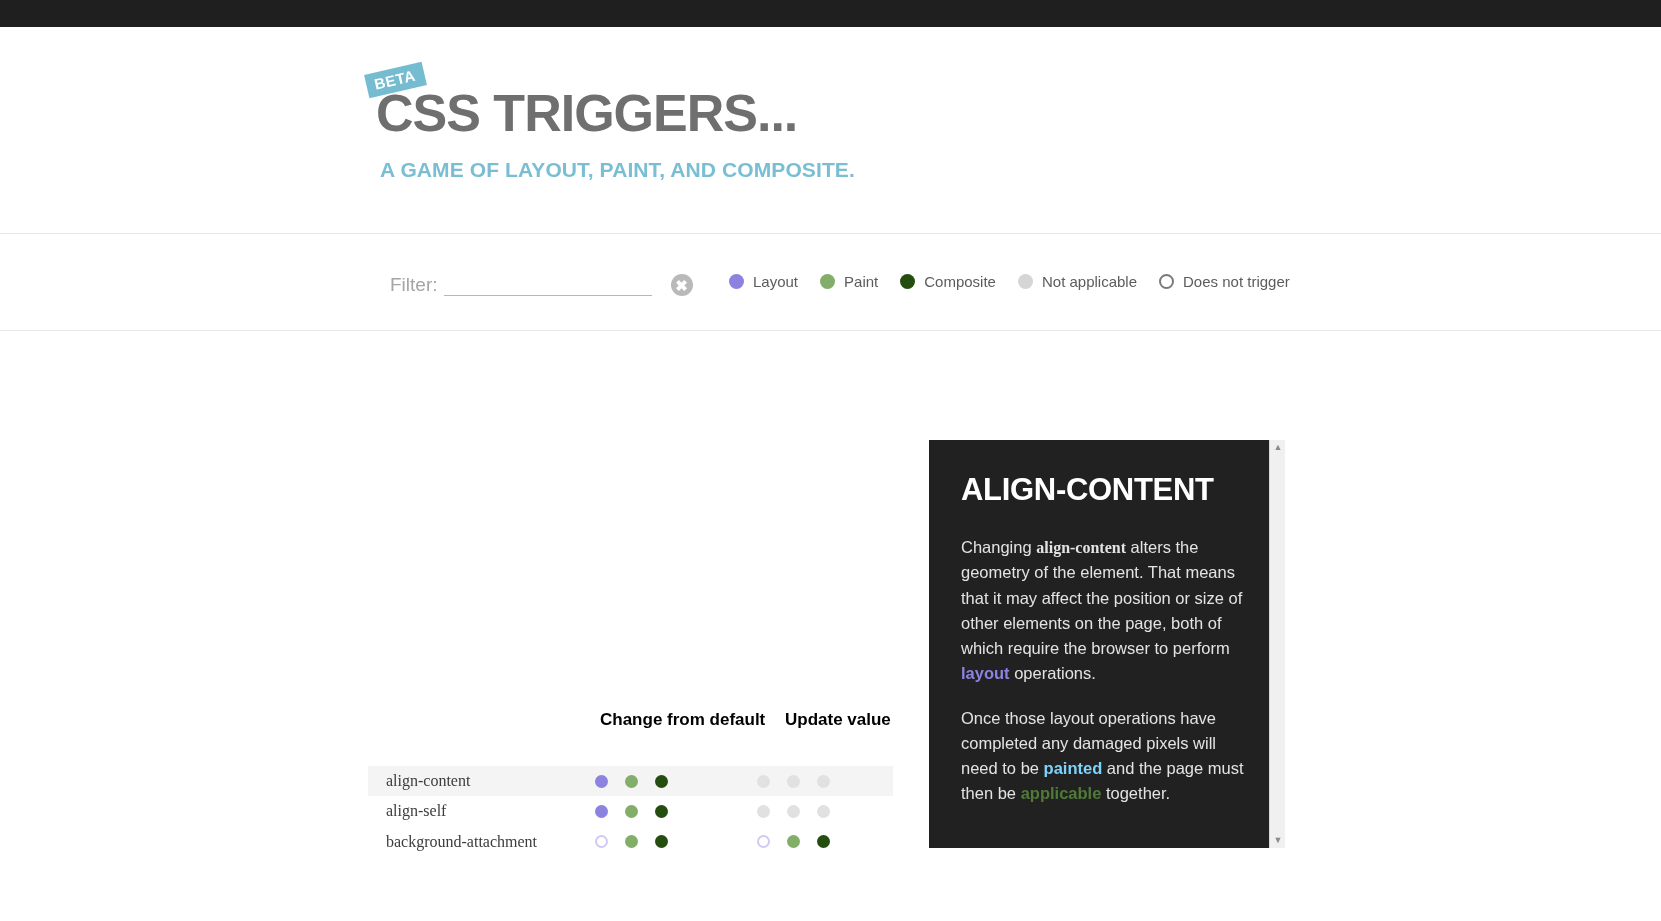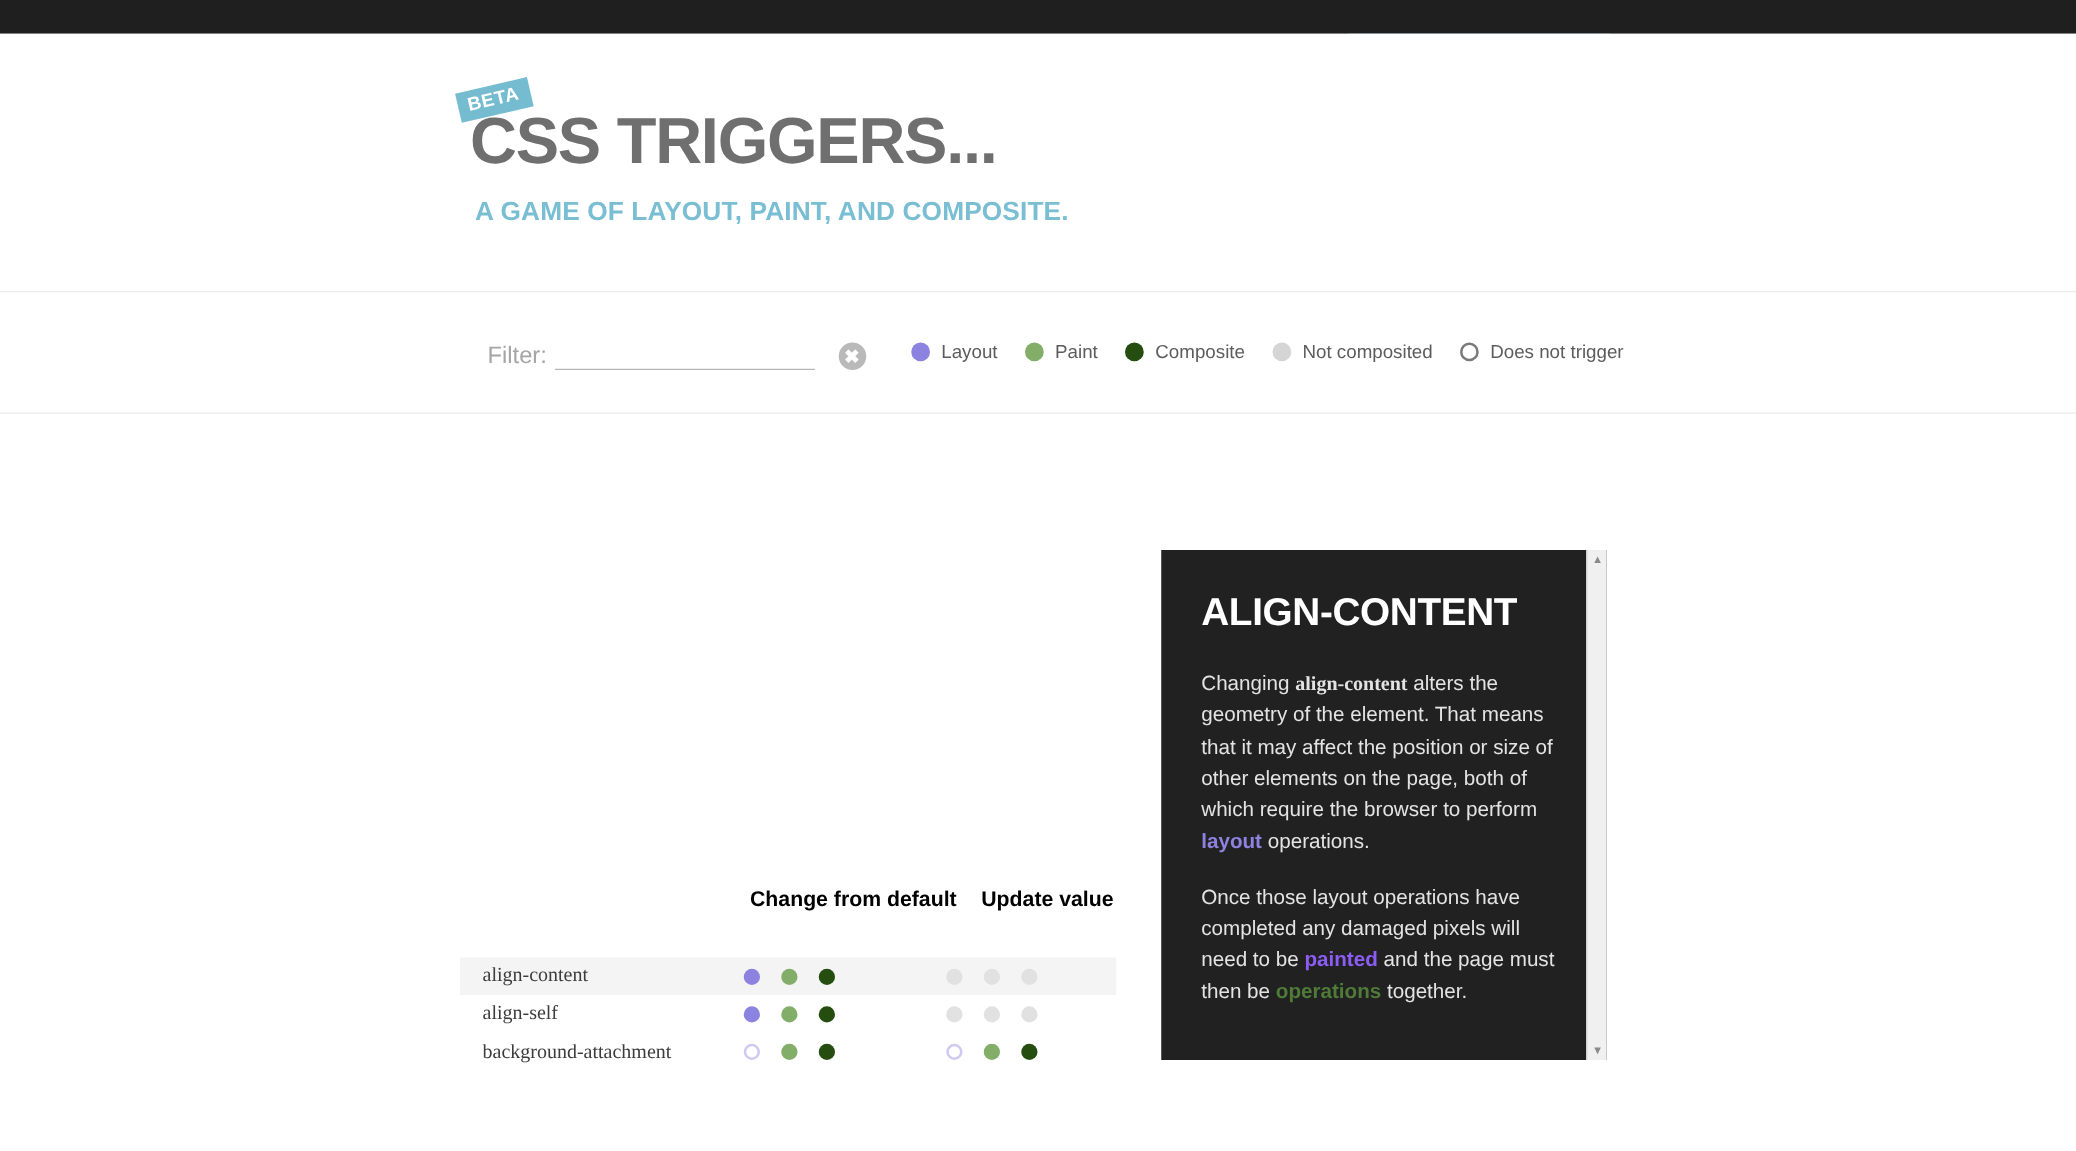--- a/index.html
+++ b/index.html
@@ -147,21 +147,21 @@
     color: #ffffff; font-size: 31px; font-weight: bold;
     letter-spacing: -0.3px; margin-bottom: 27px;
     white-space: nowrap;
   }
   .info-p {
     color: #e3e3e3; font-size: 16.5px; line-height: 1.53;
     margin-bottom: 19px;
   }
   .info-p b { font-family: "Liberation Serif", serif; font-weight: bold; font-size: 16px; }
   .kw-layout { color: #8c82e0; font-weight: bold; }
-  .kw-paint { color: #8b5cf6; font-weight: bold; }
+  .kw-paint { color: #7dd3fc; font-weight: bold; }
   .kw-composite { color: #4f7a38; font-weight: bold; }
 
   .info-scroll {
     position: absolute; right: 0; top: 0;
     width: 16px; height: 408px;
     background: #f0f0f0;
     border-left: 1px solid #d8d8d8;
   }
   .sb-arrow {
     position: absolute; left: 0; width: 16px; height: 15px;
@@ -206,21 +206,21 @@
     <div class="legend-item">
       <span class="legend-dot" style="background: rgb(131, 174, 106);"></span>
       <span class="legend-text">Paint</span>
     </div>
     <div class="legend-item">
       <span class="legend-dot" style="background: rgb(37, 77, 16);"></span>
       <span class="legend-text">Composite</span>
     </div>
     <div class="legend-item">
       <span class="legend-dot" style="background: rgb(213, 213, 213);"></span>
-      <span class="legend-text">Not composited</span>
+      <span class="legend-text">Not applicable</span>
     </div>
     <div class="legend-item">
       <span class="legend-dot" style="background: transparent; border: 2px solid rgb(122, 122, 122);"></span>
       <span class="legend-text">Does not trigger</span>
     </div>
   </div>
 
 <div class="table-area">
   <div class="col-head col-head-1">Change from default</div>
   <div class="col-head col-head-2">Update value</div>
@@ -265,20 +265,20 @@
         </div>
       </div>
       <div class="row"></div>
     </div>
 </div>
 
 <div class="info-panel">
   <div class="info-inner">
     <div class="info-title">ALIGN-CONTENT</div>
     <p class="info-p" id="info-p1">Changing <b>align-content</b> alters the geometry of the element. That means that it may affect the position or size of other elements on the page, both of which require the browser to perform <span class="kw-layout">layout</span> operations.</p>
-    <p class="info-p" id="info-p2">Once those layout operations have completed any damaged pixels will need to be <span class="kw-paint">painted</span> and the page must then be <span class="kw-composite">operations</span> together.</p>
+    <p class="info-p" id="info-p2">Once those layout operations have completed any damaged pixels will need to be <span class="kw-paint">painted</span> and the page must then be <span class="kw-composite">applicable</span> together.</p>
   </div>
   <div class="info-scroll">
     <div class="sb-arrow sb-up">▲</div>
     <div class="sb-thumb"></div>
     <div class="sb-arrow sb-down">▼</div>
   </div>
 </div>
 
 </body></html>

